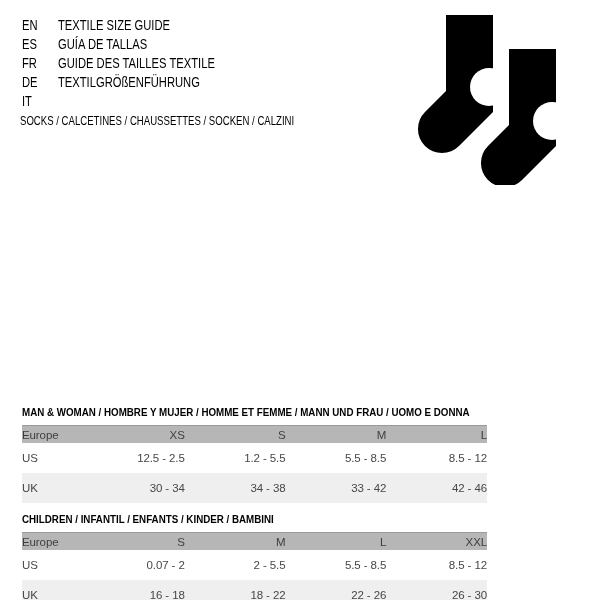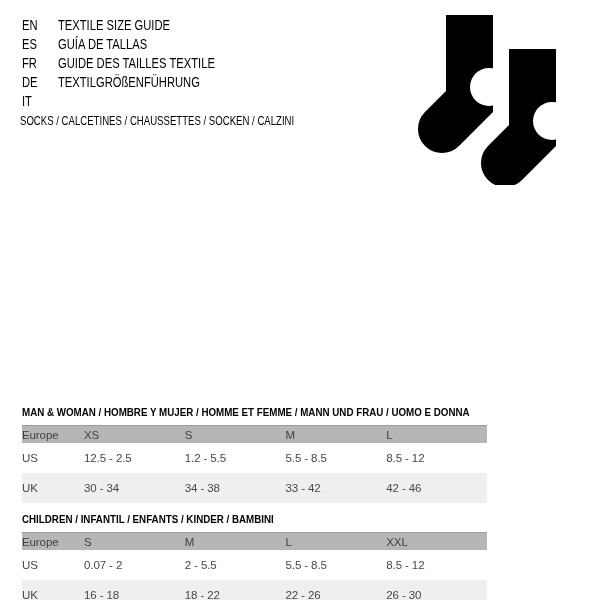--- a/index.html
+++ b/index.html
@@ -27,21 +27,21 @@
 
   
   .size-table{position:absolute;left:22px;width:465px}
   .table-adult{top:405px}
   .table-children{top:512px}
   .t-title{font-size:11.5px;font-weight:bold;color:#000;height:14px;line-height:14px;margin-bottom:6px}
   .trow{display:flex;align-items:center;font-size:11.5px;color:#474747;letter-spacing:-.1px}
   .trow.head{height:17px;background:#b6b6b6;border-top:1px solid #9b9b9b;color:#3f3f3f}
   .trow.r-white{height:30px;background:#ffffff}
   .trow.r-alt{height:30px;background:#efefef}
-  .td{flex:1;text-align:left}
+  .td{flex:1;text-align:right}
   .td.c0{flex:0 0 62px;text-align:left;}
 </style>
 </head>
 <body>
 
 <div class="langs">
   <div class="lang-row">
     <span class="lang-code"><span class="cx">EN</span></span>
     <span class="lang-label"><span class="cx">TEXTILE SIZE GUIDE</span></span>
   </div>

